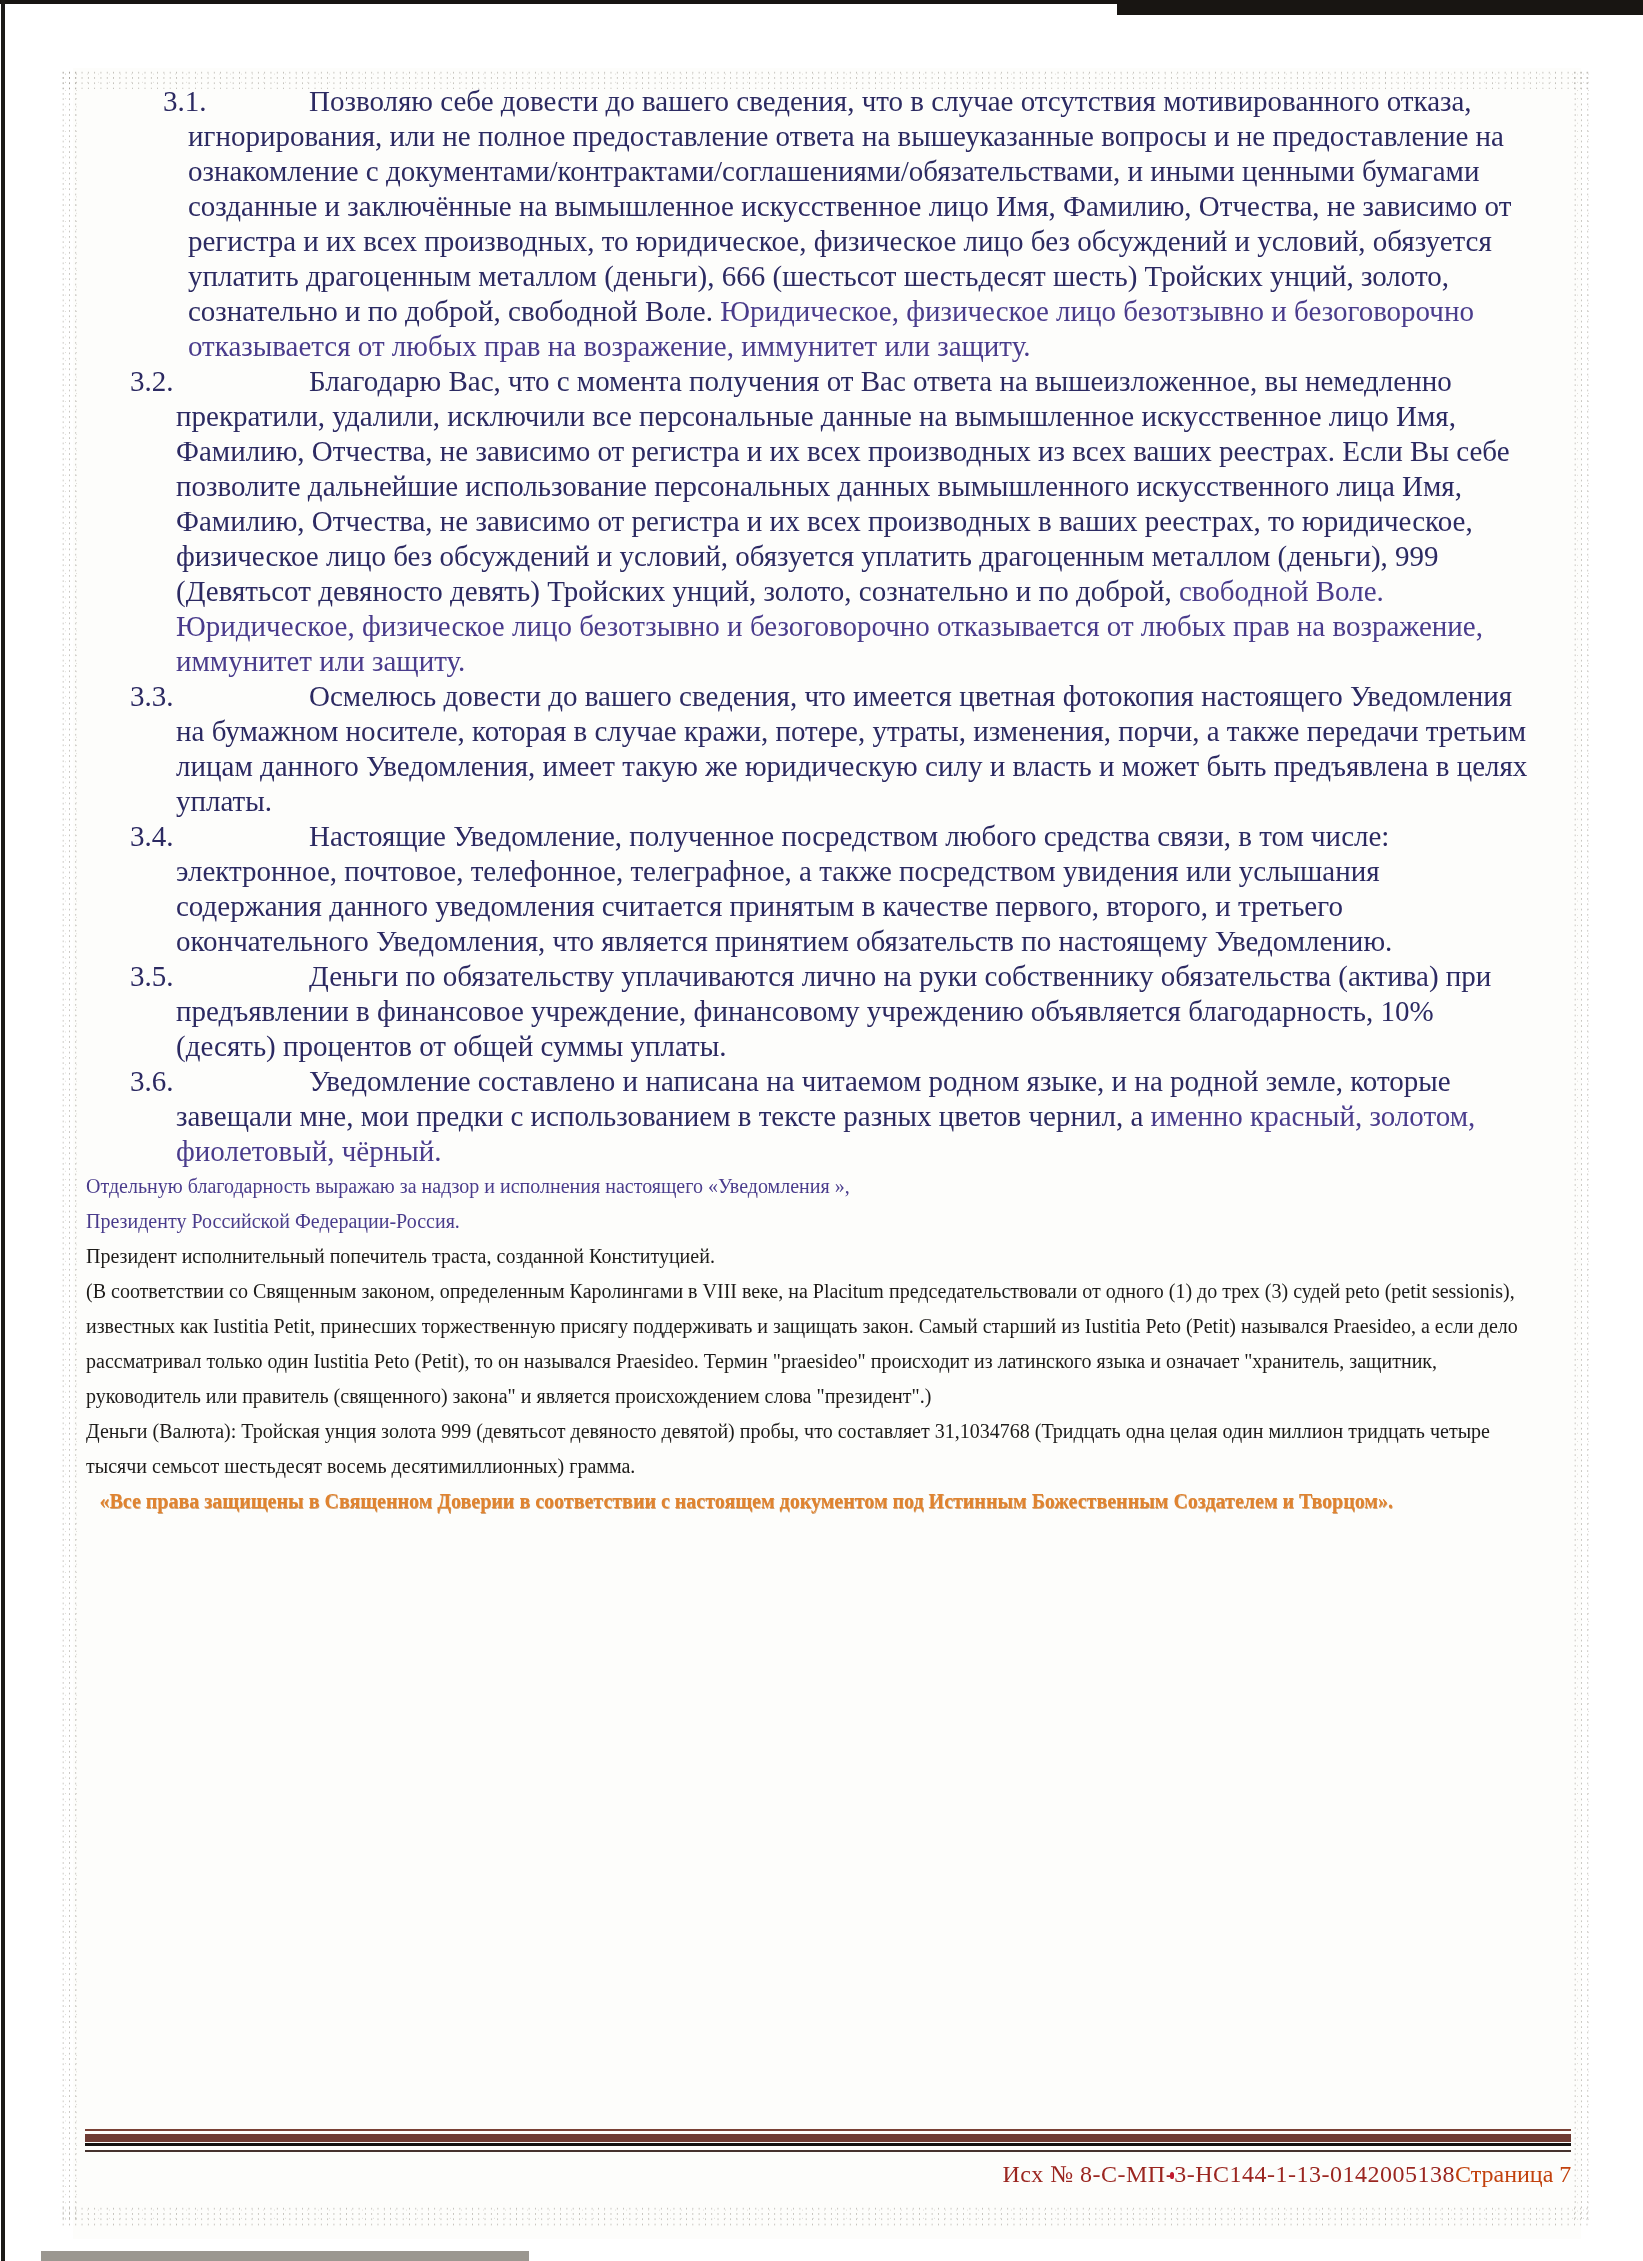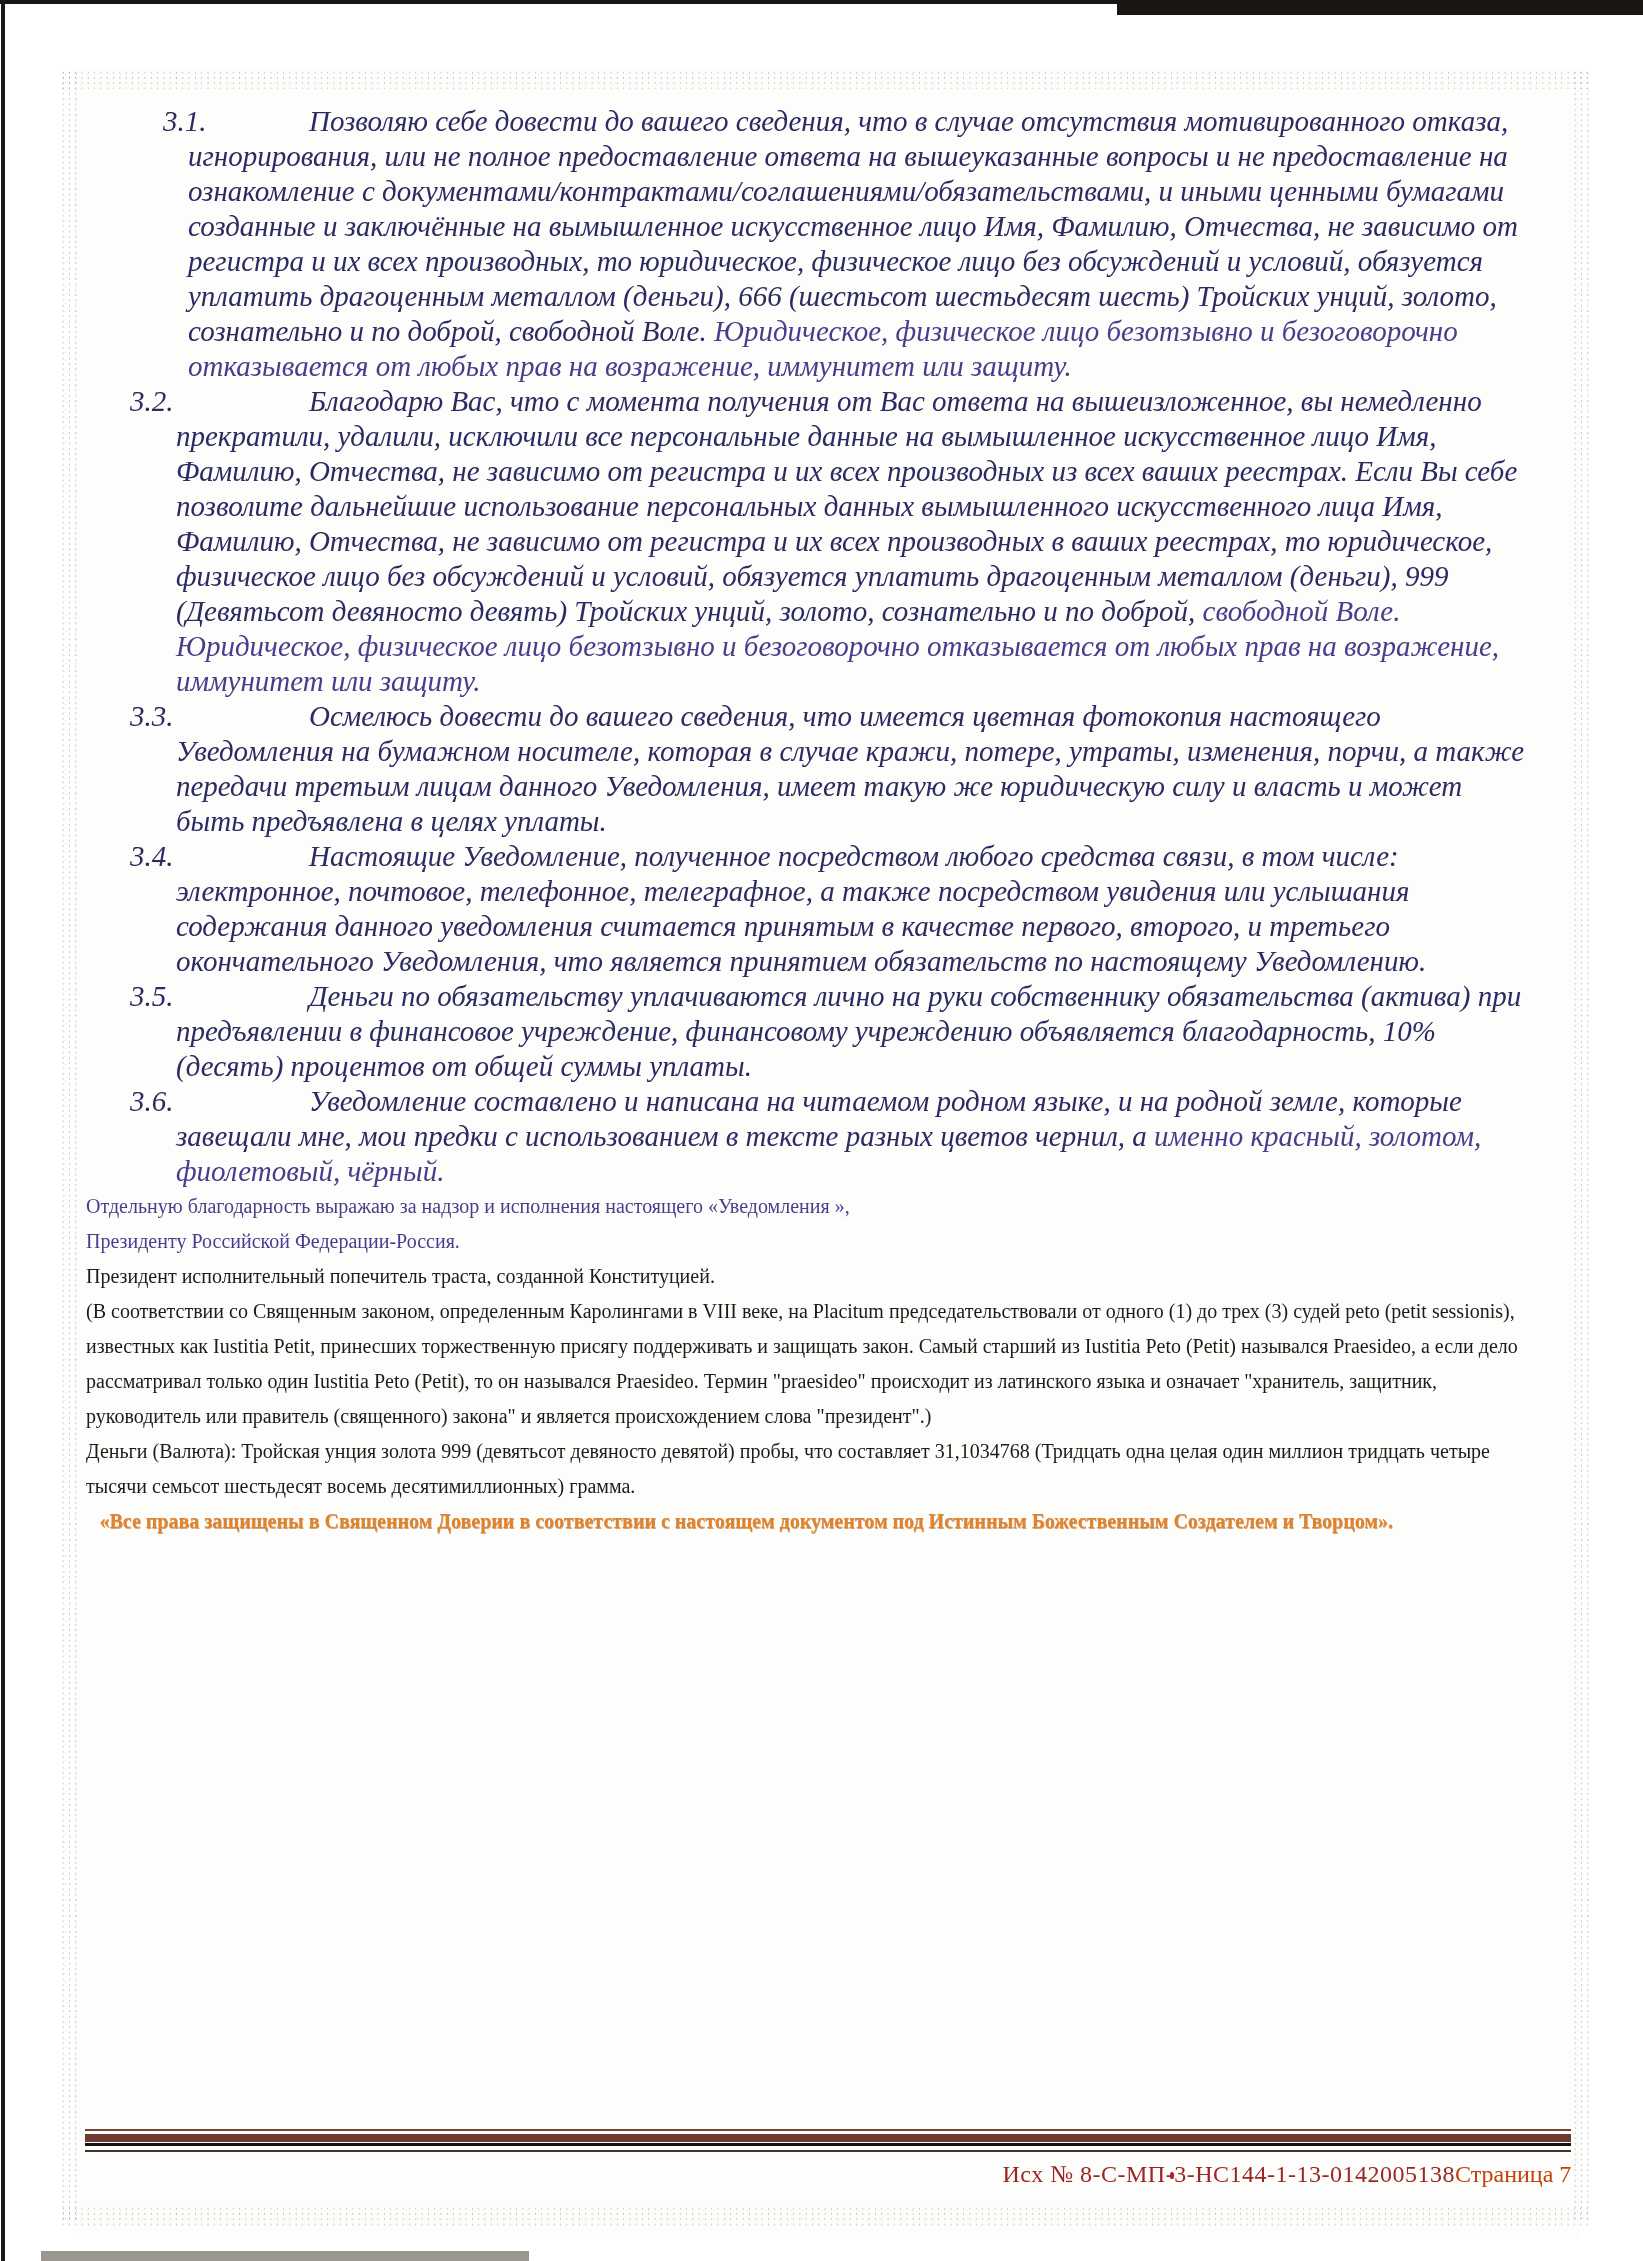--- a/index.html
+++ b/index.html
@@ -17,21 +17,21 @@
      background-image:
        radial-gradient(circle, rgba(138,133,122,0.50) 0.6px, transparent 0.9px),
        radial-gradient(circle, rgba(168,163,152,0.38) 0.5px, transparent 0.7px);
      background-size:6.3px 5.3px, 11px 8.2px;}
   .speck.top{left:-13.5px;right:-8.7px;top:1.9px;height:19.3px;}
   .speck.left{left:-13.5px;top:1.9px;bottom:19.3px;width:19.3px;}
   .speck.right{right:-10.6px;top:1.9px;bottom:19.3px;width:19.3px;}
   .speck.bottom{left:-13.5px;right:-8.7px;bottom:13.5px;height:19.3px;}
   
   .content{position:absolute;left:13px;top:0;right:53px;}
-  .clauses{margin-top:36px;font-style:italic;}
+  .clauses{margin-top:16px;}
   .item{position:relative;font-size:29px;line-height:35px;}
   .item .num{position:absolute;top:0;}
   .item--first{padding-left:102px;}
   .item--first .num{left:77px;}
   .item--first .txt{text-indent:121px;}
   .item--alt{padding-left:90px;}
   .item--alt .num{left:44px;}
   .item--alt .txt{text-indent:133px;}
   .txt{text-align:left;}
   p.para{margin:0;font-size:20px;line-height:35px;}

